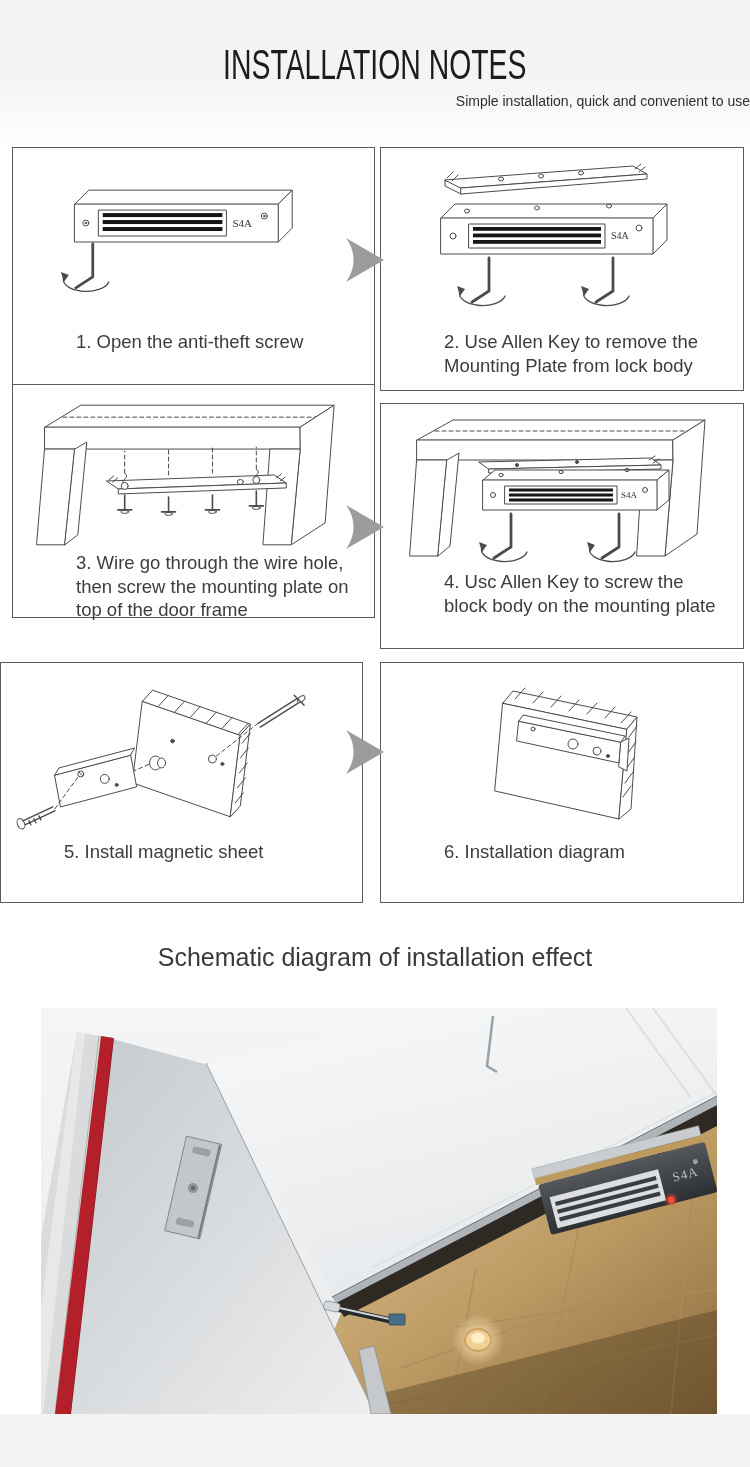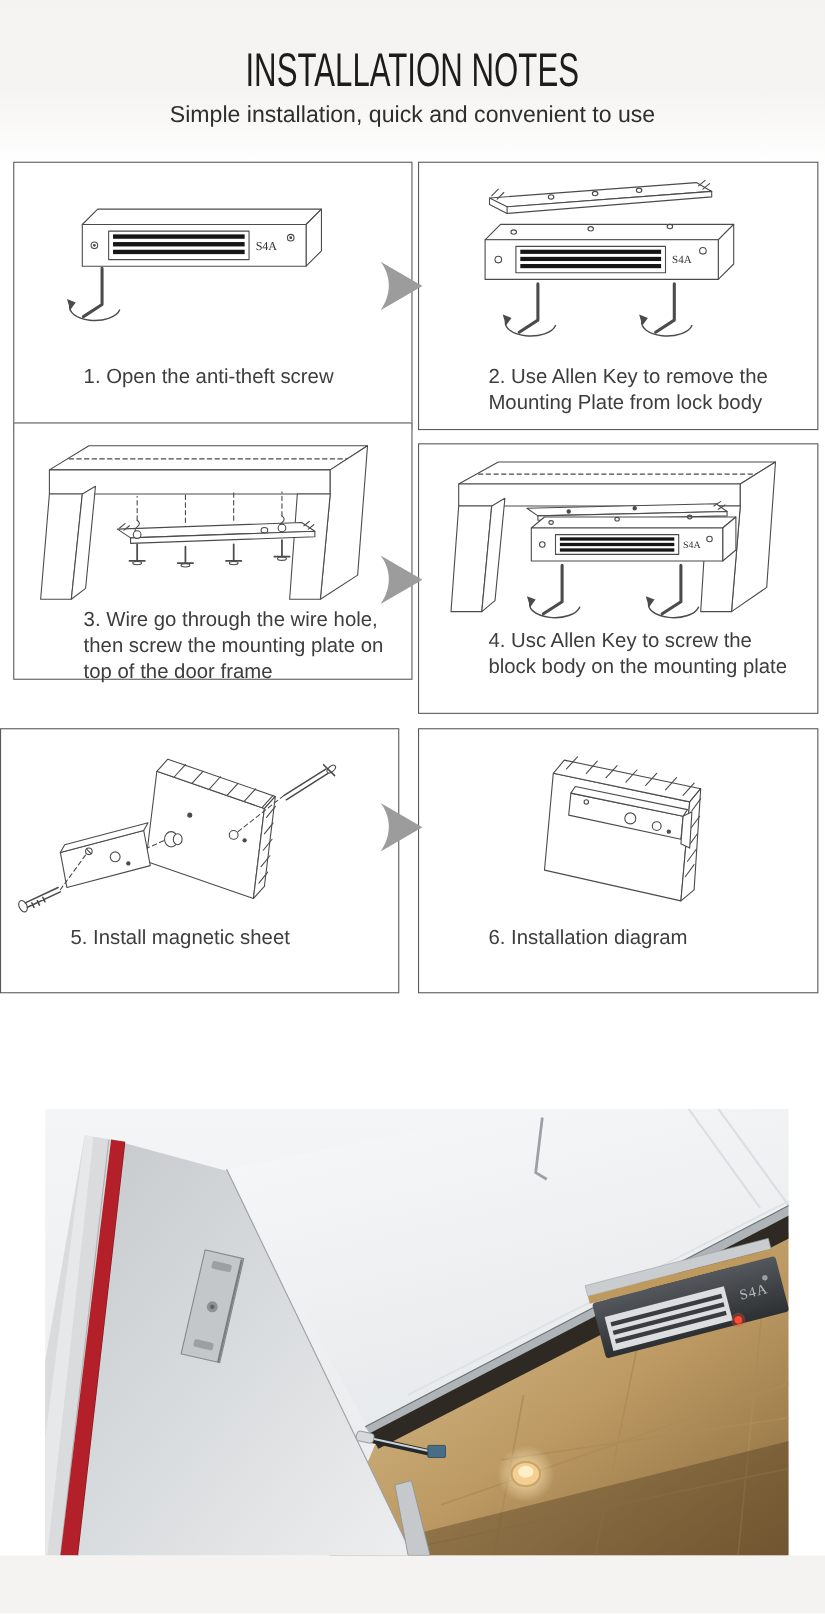--- a/index.html
+++ b/index.html
@@ -4,22 +4,22 @@
 <style>
   html,body{margin:0;padding:0;background:#fff;}
   .page{position:relative;width:750px;height:1467px;background:#ffffff;overflow:hidden;
         font-family:"Liberation Sans",sans-serif;}
   .top-bg{position:absolute;left:0;top:0;width:100%;height:150px;
         background:linear-gradient(180deg,#f4f3f1 0%,#f5f4f2 55%,#ffffff 100%);}
   .bottom-bg{position:absolute;left:0;top:1414px;width:100%;height:53px;background:#f4f3f2;}
   .title{position:absolute;top:40px;left:0;width:100%;text-align:center;
         font-size:43px;font-weight:normal;color:#1c1c1c;white-space:nowrap;}
   .title span{display:inline-block;transform:scaleX(.66);transform-origin:center;}
-  .subtitle{position:absolute;top:93px;left:0;width:100%;text-align:center;
-        font-size:21px;color:#2e2e2e;}
+  .subtitle{position:absolute;top:93px;left:0;width:100%;text-align:right;
+        font-size:14px;color:#2e2e2e;}
   .panel{position:absolute;background:#fff;border:1px solid #5a5a5a;box-sizing:border-box;}
   .panel .diagram{position:absolute;left:0;top:0;width:100%;height:182px;}
   .caption{position:absolute;left:17px;right:12px;font-size:18.5px;line-height:23.5px;color:#3d3d3d;margin-left:46px;}
   .row1 .caption{top:182px}
   .row2 .caption{top:166px}
   .row3 .caption{top:177px}
   .step-arrow{position:absolute;width:42px;height:46px;z-index:4;}
   .schematic-heading{position:absolute;top:943px;left:0;width:100%;text-align:center;
         font-size:25px;color:#3a3a3a;}
   .photo{position:absolute;left:41px;top:1008px;width:676px;height:406px;}
@@ -216,20 +216,21 @@
   <svg class="step-arrow" style="left:343px;top:237px" viewBox="0 0 42 46">
     <path d="M3,1 C13,14 13,31 3,45 L41,23 Z" fill="#9c9c9c"></path>
   </svg>
   <svg class="step-arrow" style="left:343px;top:504px" viewBox="0 0 42 46">
     <path d="M3,1 C13,14 13,31 3,45 L41,23 Z" fill="#9c9c9c"></path>
   </svg>
   <svg class="step-arrow" style="left:343px;top:729px" viewBox="0 0 42 46">
     <path d="M3,1 C13,14 13,31 3,45 L41,23 Z" fill="#9c9c9c"></path>
   </svg>
 
+  <div class="schematic-heading">Schematic diagram of installation effect</div>
 
   <svg class="photo" viewBox="0 0 676 406" preserveAspectRatio="none">
     <defs>
       <linearGradient id="gWall" x1="0" y1="0" x2="0" y2="1">
         <stop offset="0" stop-color="#f4f5f6"></stop>
           <stop offset="1" stop-color="#e8eaeb"></stop>
       </linearGradient>
       <linearGradient id="gDoor" x1="0" y1="0" x2="1" y2="1">
         <stop offset="0" stop-color="#c6cacc"></stop>
           <stop offset="0.5" stop-color="#d9dcde"></stop>

